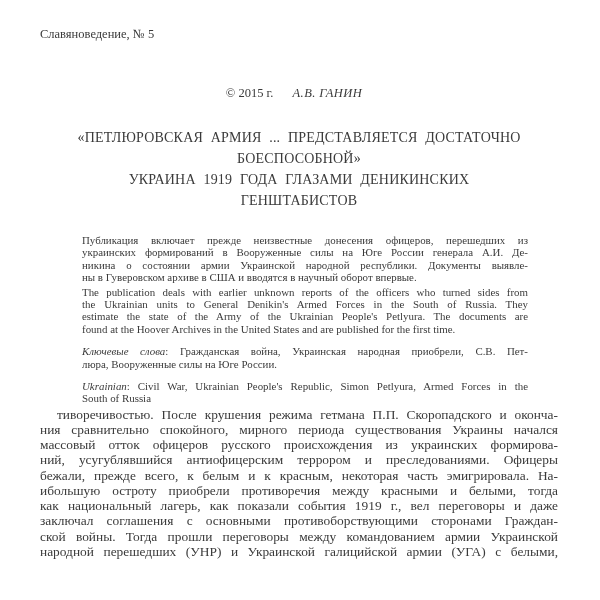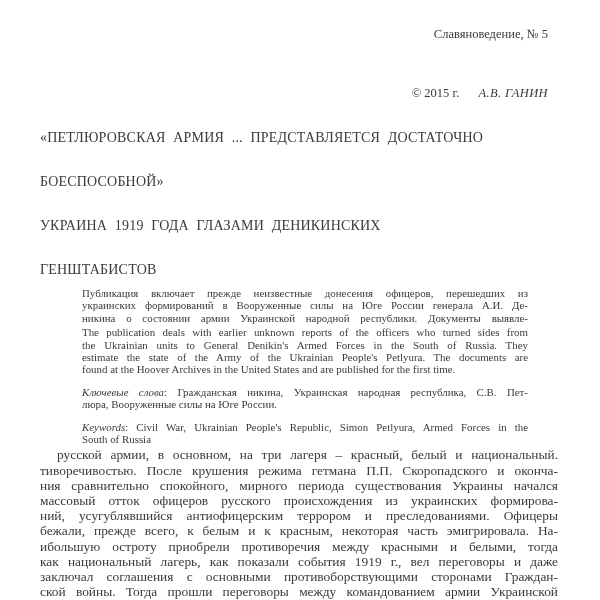--- a/index.html
+++ b/index.html
@@ -8,52 +8,51 @@
     width: 600px;
     height: 600px;
     box-sizing: border-box;
     background: #ffffff;
     color: #3a3a3a;
     font-family: "Liberation Serif", "DejaVu Serif", serif;
     overflow: hidden;
     padding: 27px 42px 0 40px;
   }
   .journal-header {
-    text-align: right;
     font-size: 12.5px;
     line-height: 14px;
     padding-right: 10px;
   }
   .byline {
-    text-align: right;
+    text-align: center;
     font-size: 12.5px;
     line-height: 14px;
     margin-top: 45px;
     padding-right: 10px;
   }
   .byline .author {
     font-style: italic;
     margin-left: 16px;
     letter-spacing: 0.4px;
   }
   .title {
     margin-top: 27px;
     font-size: 14px;
     line-height: 21px;
     word-spacing: 4px;
     letter-spacing: 0.2px;
   }
-  .tl { text-align: left; margin-top: 23px; }
+  .tl { text-align: center; }
   .abstract {
     margin-left: 42px;
     width: 446px;
     font-size: 10.9px;
     line-height: 12.4px;
   }
-  .abstract-ru { margin-top: 7px; font-family: Liberation Serif, serif; }
+  .abstract-ru { margin-top: 23px; font-family: Liberation Serif, serif; }
   .abstract-en { margin-top: 2px; }
   .kw { margin-top: 10px; }
   .jl { text-align: justify; text-align-last: justify; }
   .ll { text-align: justify; text-align-last: left; }
   .ital { font-style: italic; }
   .body-text {
     margin-top: 2px;
     font-size: 13.4px;
     line-height: 15.2px;
   }
@@ -75,49 +74,49 @@
       <div class="tl">«ПЕТЛЮРОВСКАЯ АРМИЯ ... ПРЕДСТАВЛЯЕТСЯ ДОСТАТОЧНО</div>
       <div class="tl">БОЕСПОСОБНОЙ»</div>
       <div class="tl">УКРАИНА 1919 ГОДА ГЛАЗАМИ ДЕНИКИНСКИХ</div>
       <div class="tl">ГЕНШТАБИСТОВ</div>
     </div>
 
   <div class="abstract abstract-ru">
       <div class="jl">Публикация включает прежде неизвестные донесения офицеров, перешедших из</div>
       <div class="jl">украинских формирований в Вооруженные силы на Юге России генерала А.И. Де-</div>
       <div class="jl">никина о состоянии армии Украинской народной республики. Документы выявле-</div>
+      <div class="ll">ны в Гуверовском архиве в США и вводятся в научный оборот впервые.</div>
     </div>
 
   <div class="abstract abstract-en">
       <div class="jl">The publication deals with earlier unknown reports of the officers who turned sides from</div>
       <div class="jl">the Ukrainian units to General Denikin's Armed Forces in the South of Russia. They</div>
       <div class="jl">estimate the state of the Army of the Ukrainian People's Petlyura. The documents are</div>
       <div class="ll">found at the Hoover Archives in the United States and are published for the first time.</div>
     </div>
 
   <div class="abstract kw">
     <div class="jl">
-      <span class="ital">Ключевые слова</span><span>: Гражданская никина, Украинская народная республика, С.В. Пет-</span>
+      <span class="ital">Ключевые слова</span><span>: Гражданская война, Украинская народная приобрели, С.В. Пет-</span>
     </div>
     <div class="ll">
       <span>люра, Вооруженные силы на Юге России.</span>
     </div>
   </div>
 
   <div class="abstract kw">
     <div class="jl">
-      <span class="ital">Keywords</span><span>: Civil War, Ukrainian People's Republic, Simon Petlyura, Armed Forces in the</span>
+      <span class="ital">Ukrainian</span><span>: Civil War, Ukrainian People's Republic, Simon Petlyura, Armed Forces in the</span>
     </div>
     <div class="ll">
       <span>South of Russia</span>
     </div>
   </div>
 
   <div class="body-text">
-      <div class="jl">русской армии, в основном, на три лагеря – красный, белый и национальный.</div>
       <div class="jl">тиворечивостью. После крушения режима гетмана П.П. Скоропадского и оконча-</div>
       <div class="jl">ния сравнительно спокойного, мирного периода существования Украины начался</div>
       <div class="jl">массовый отток офицеров русского происхождения из украинских формирова-</div>
       <div class="jl">ний, усугублявшийся антиофицерским террором и преследованиями. Офицеры</div>
       <div class="jl">бежали, прежде всего, к белым и к красным, некоторая часть эмигрировала. На-</div>
       <div class="jl">ибольшую остроту приобрели противоречия между красными и белыми, тогда</div>
       <div class="jl">как национальный лагерь, как показали события 1919 г., вел переговоры и даже</div>
       <div class="jl">заключал соглашения с основными противоборствующими сторонами Граждан-</div>
       <div class="jl">ской войны. Тогда прошли переговоры между командованием армии Украинской</div>
       <div class="jl">народной перешедших (УНР) и Украинской галицийской армии (УГА) с белыми,</div>

